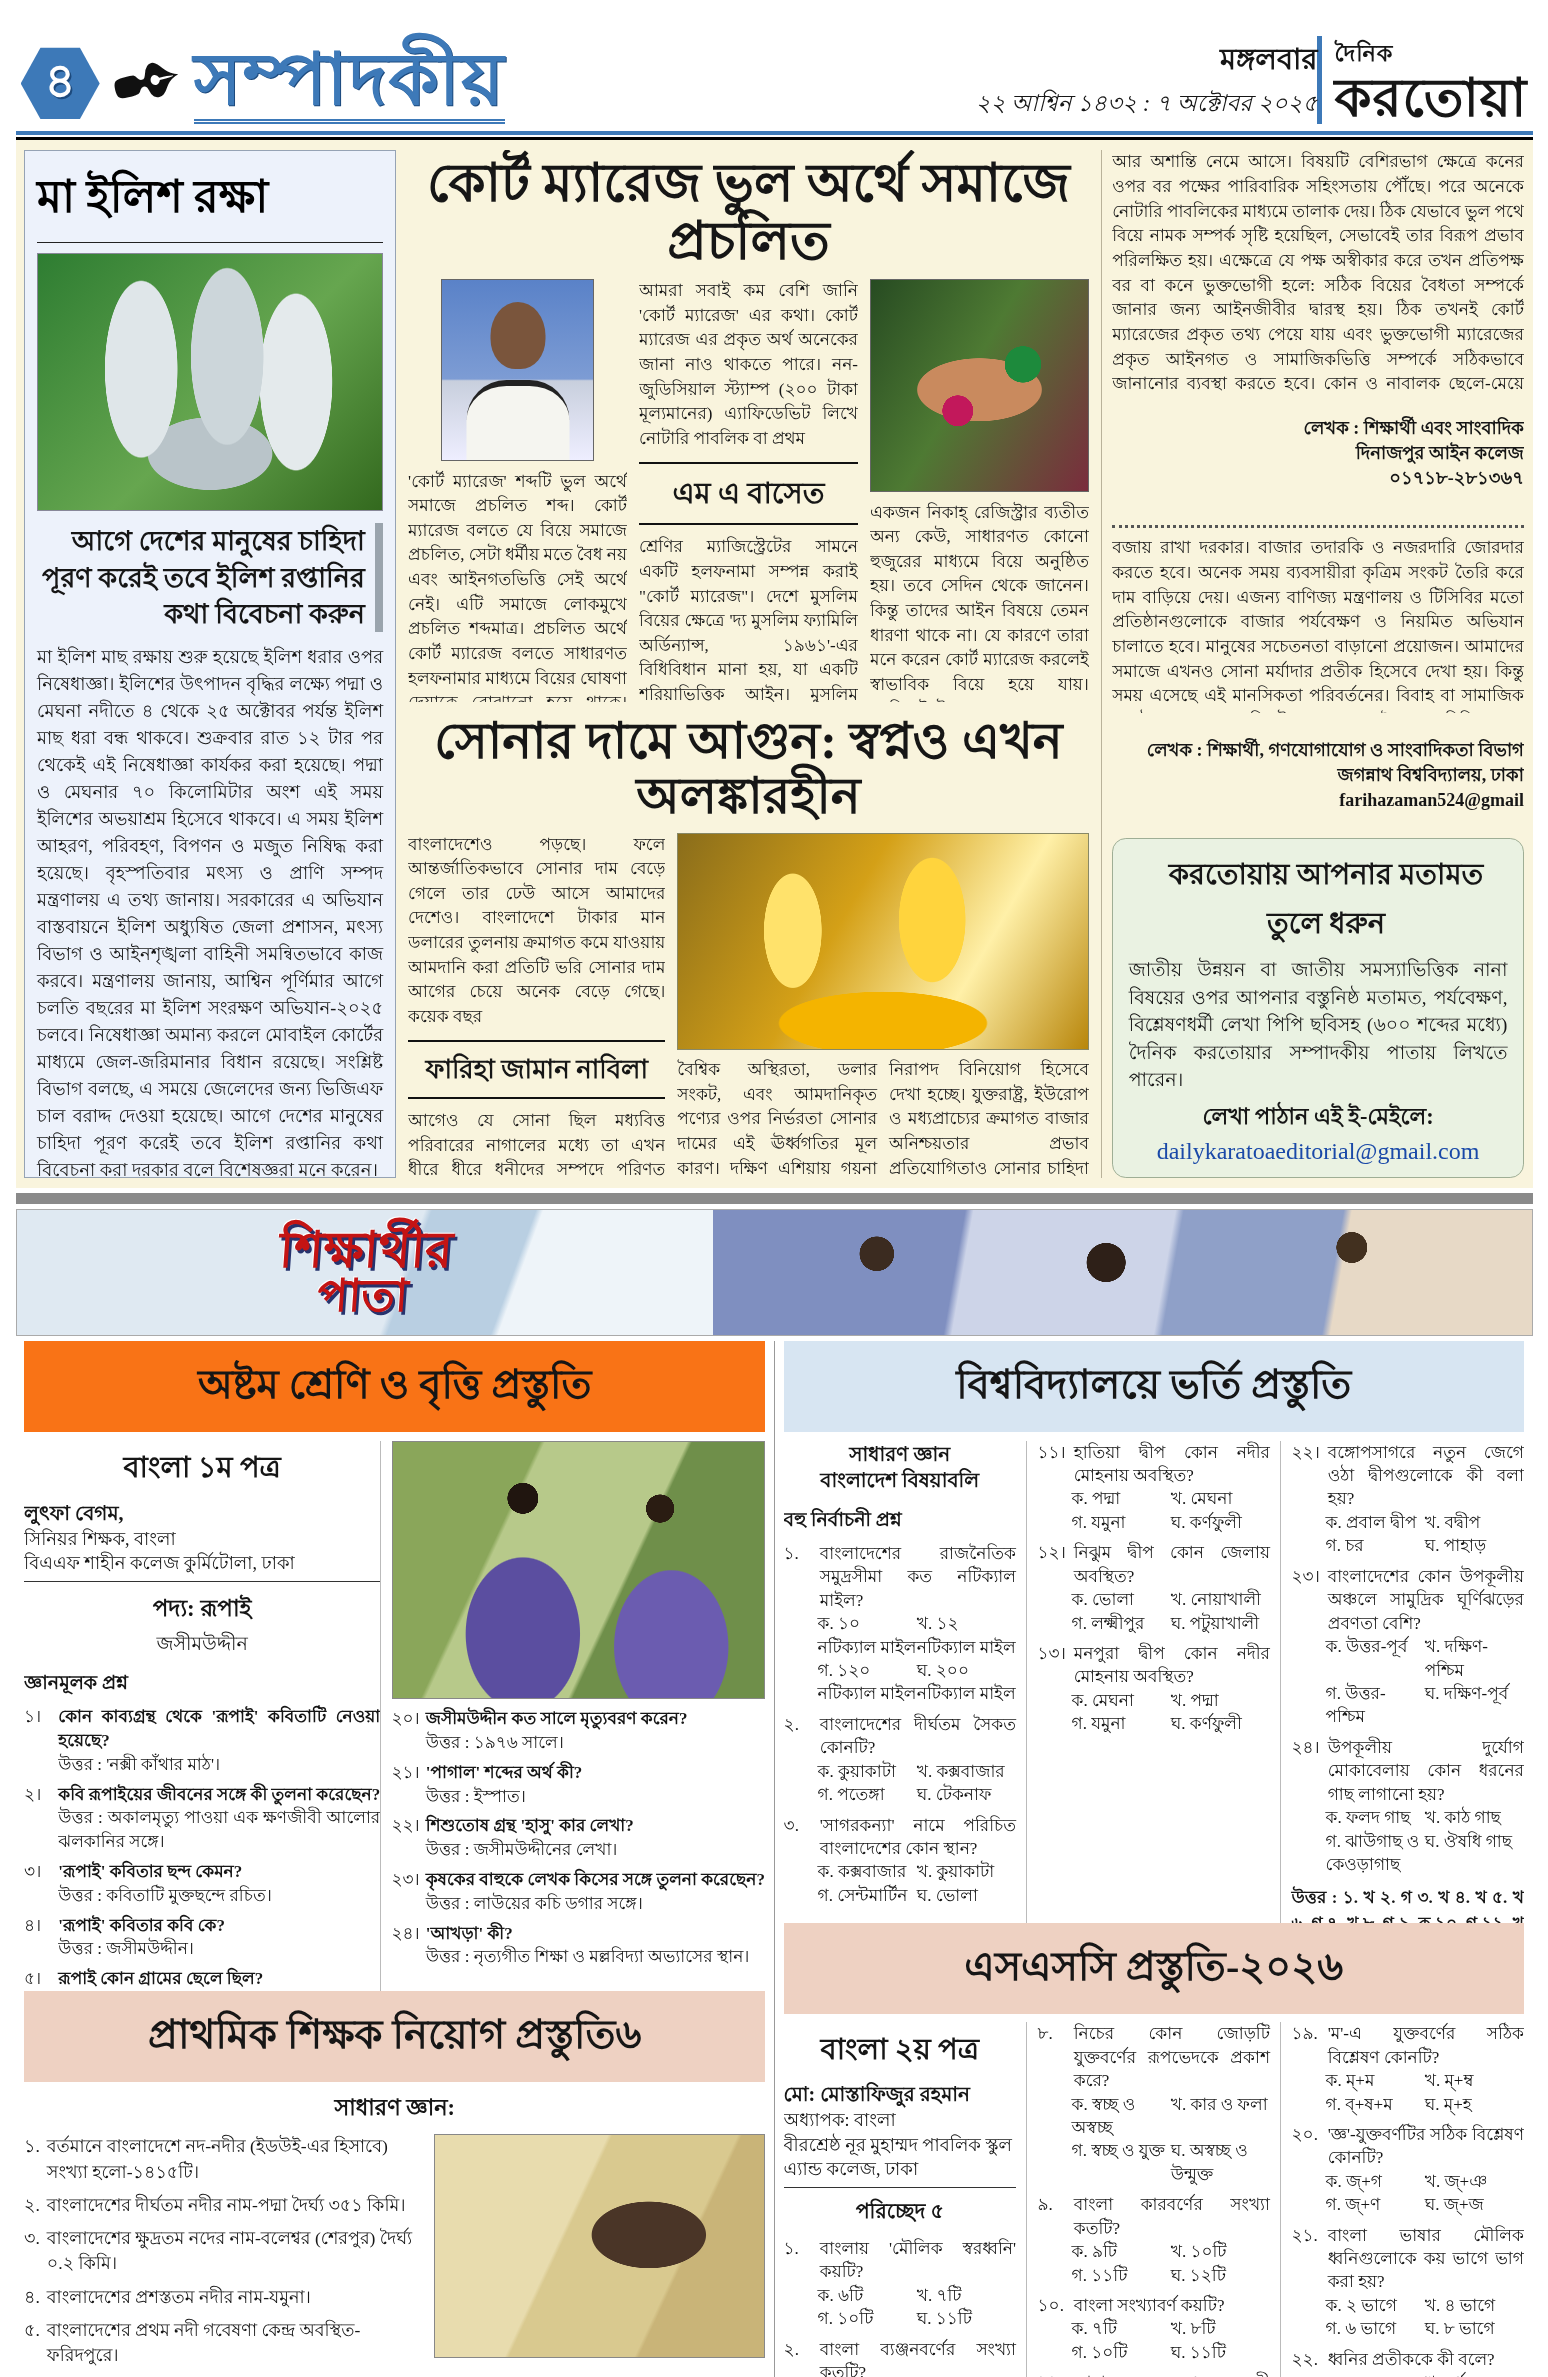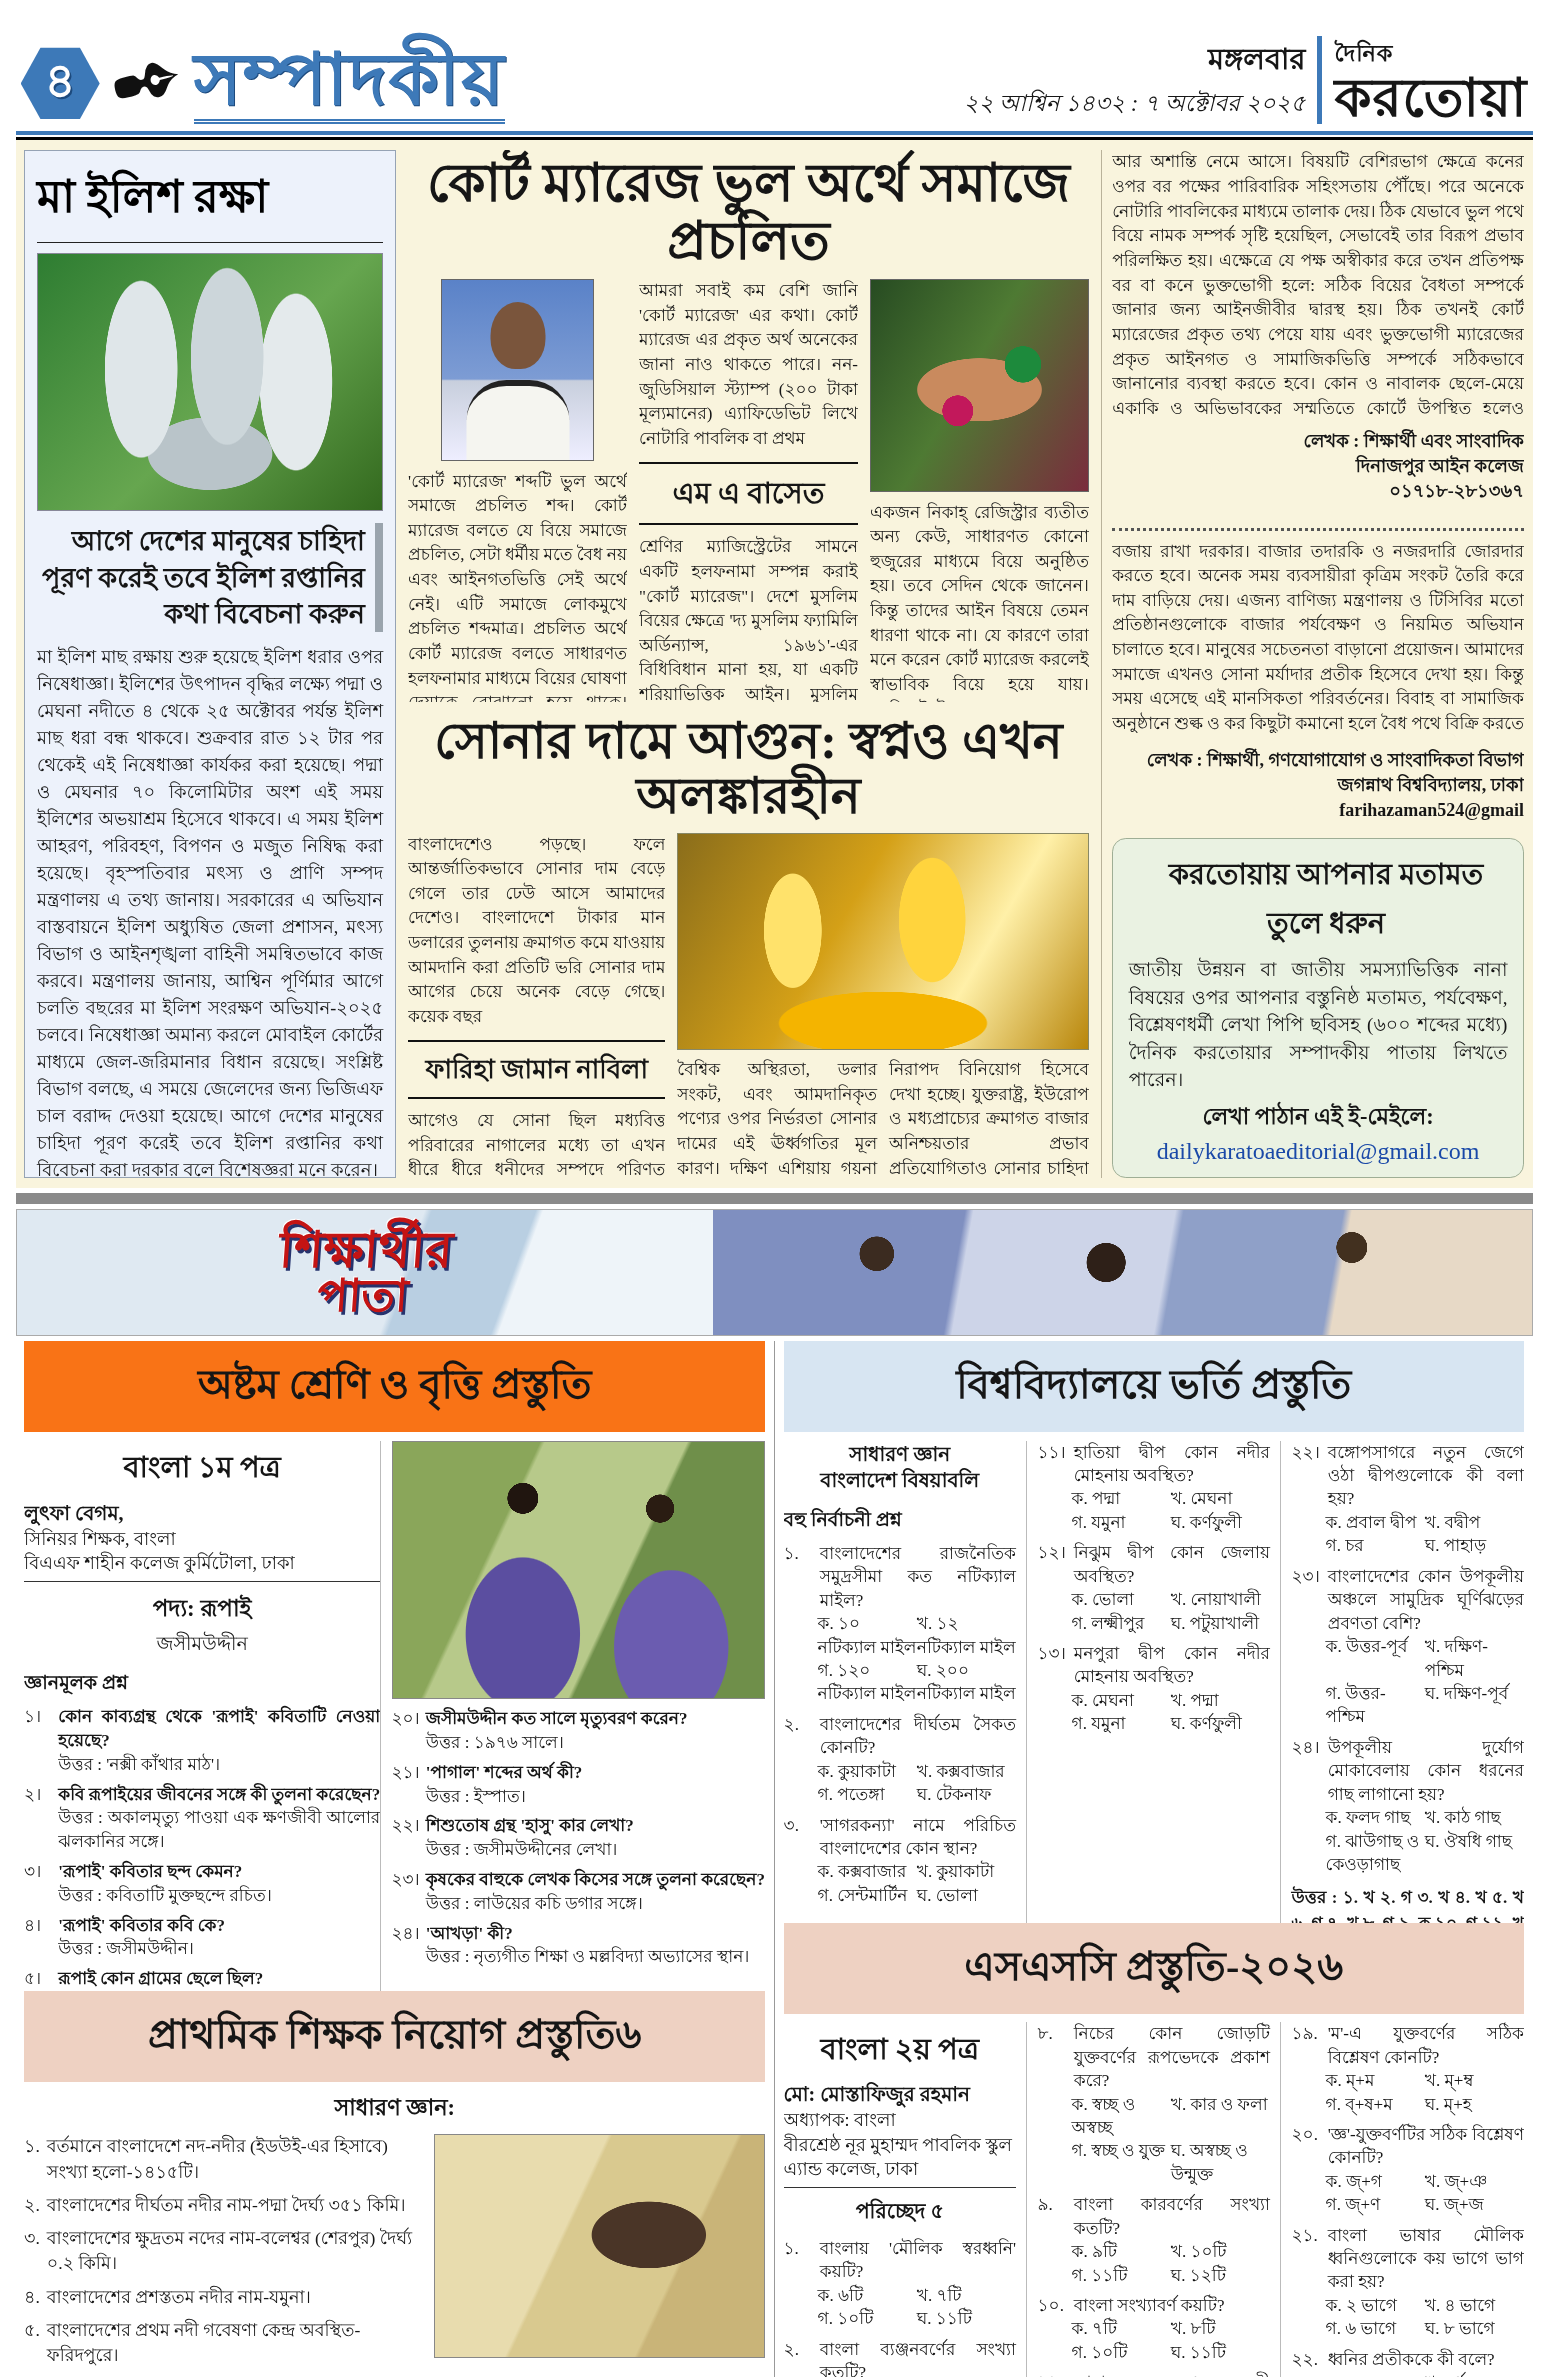--- a/index.html
+++ b/index.html
@@ -7,21 +7,21 @@
   body { font-family:"Liberation Serif","DejaVu Serif",serif; color:#161616; }
   .page { position:relative; width:1548px; height:2377px; margin:0 auto; background:#ffffff; overflow:hidden; padding:8.6px 15.5px 12px 15.5px; }
 
   
   .hdr { height:122px; display:flex; justify-content:space-between; align-items:flex-end; padding:5.2px 5.2px 6.9px 5.2px; }
   .hdr-left { display:flex; align-items:center; gap:12px; }
   .hex { width:79px; height:79px; background:#3d79b8; clip-path:polygon(25% 5%,75% 5%,100% 50%,75% 95%,25% 95%,0 50%); display:flex; align-items:center; justify-content:center; color:#fff; font-size:48px; font-weight:bold; text-shadow:1.7px 1.7px 0 #1d4a7d; }
   .pen { font-size:72px; line-height:1; transform:rotate(-14deg); color:#111; }
   .sec-logo { font-size:72px; font-weight:bold; color:#3d79b8; letter-spacing:1.7px; text-shadow:0.9px 0.9px 0 #1d4a7d; border-bottom:5.2px double #3d79b8; line-height:1.05; }
   .hdr-right { display:flex; align-items:center; gap:12px; }
-  .dateblock { text-align:right; border-right:5.2px solid #3d79b8; padding-right:12px; }
+  .dateblock { text-align:right; border-right:5.2px solid #3d79b8; }
   .dateblock .day { font-size:29px; font-weight:bold; }
   .dateblock .date { font-size:23px;font-style:italic; }
   .masthead { text-align:left; }
   .masthead .m-top { font-size:22.4px; font-weight:bold; letter-spacing:0.9px; }
   .masthead .m-main { font-size:53px; font-weight:bold; letter-spacing:0.9px; line-height:.95; }
   .hdr-rule { border-top:4.3px solid #3d79b8; border-bottom:3.4px solid #000; height:9.5px; }
 
   
   .top-ed { display:grid; grid-template-columns:372px 1fr 423px; gap:12px; background:#f9f4dd; padding:10.3px 8.6px; height:1048px; overflow:hidden; }
   .edbox { background:#edf2fb; border:0.9px solid #96a3b4; padding:10.3px 12px; overflow:hidden; }
@@ -48,21 +48,21 @@
       radial-gradient(circle 34px at 40% 62%, #c2185b 0 45%, transparent 46%),
       radial-gradient(ellipse 103px 52px at 50% 52%, #c98a5e 0 60%, transparent 61%),
       linear-gradient(120deg,#274b22,#4e7a33 45%,#7a2c3d); margin-bottom:8.6px; }
   .gold-photo { width:100%; height:217px; border:0.9px solid #886; background:
       radial-gradient(ellipse 52px 103px at 28% 45%, #ffe26b 0 55%, transparent 56%),
       radial-gradient(ellipse 60px 112px at 62% 40%, #ffd43d 0 55%, transparent 56%),
       radial-gradient(ellipse 172px 52px at 50% 88%, #f4b400 0 60%, transparent 61%),
       linear-gradient(120deg,#8a6d1b,#d4a017 40%,#fff0a8 70%,#b8860b); margin-bottom:8.6px; }
   .rail { border-left:0.9px solid #b9b29a; padding-left:10.3px; display:flex; flex-direction:column; overflow:hidden; }
   .rail-text { font-size:17px; line-height:1.45; text-align:justify; overflow:hidden; }
-  .credit { text-align:right; font-size:18px; font-weight:bold; line-height:1.4; margin:15px 0; }
+  .credit { text-align:right; font-size:18px; font-weight:bold; line-height:1.4; margin:25px 0; }
   .credit .mail { font-family:"Liberation Serif",serif; font-weight:bold; }
   .dotsep { border-top:3.4px dotted #555; margin:8.6px 0; }
   .opinion { background:#eaf2e2; border:1.7px solid #9fae95; border-radius:13.8px; padding:12px 15.5px; margin-top:auto; }
   .opinion h3 { font-size:29px; text-align:center; font-weight:bold; margin-bottom:6.9px;margin-left:16px; }
   .opinion p { font-size:19px; line-height:1.45; text-align:justify; }
   .opinion .sendline { text-align:center; font-size:22.4px; font-weight:bold; margin-top:5.2px; }
   .opinion .email { display:block; text-align:center; font-size:24px; color:#1a49a8; text-decoration:none; margin-top:1.7px; }
 
   .big-divider { height:10.3px; background:#8a8a8a; margin:5.2px 0; }
 

